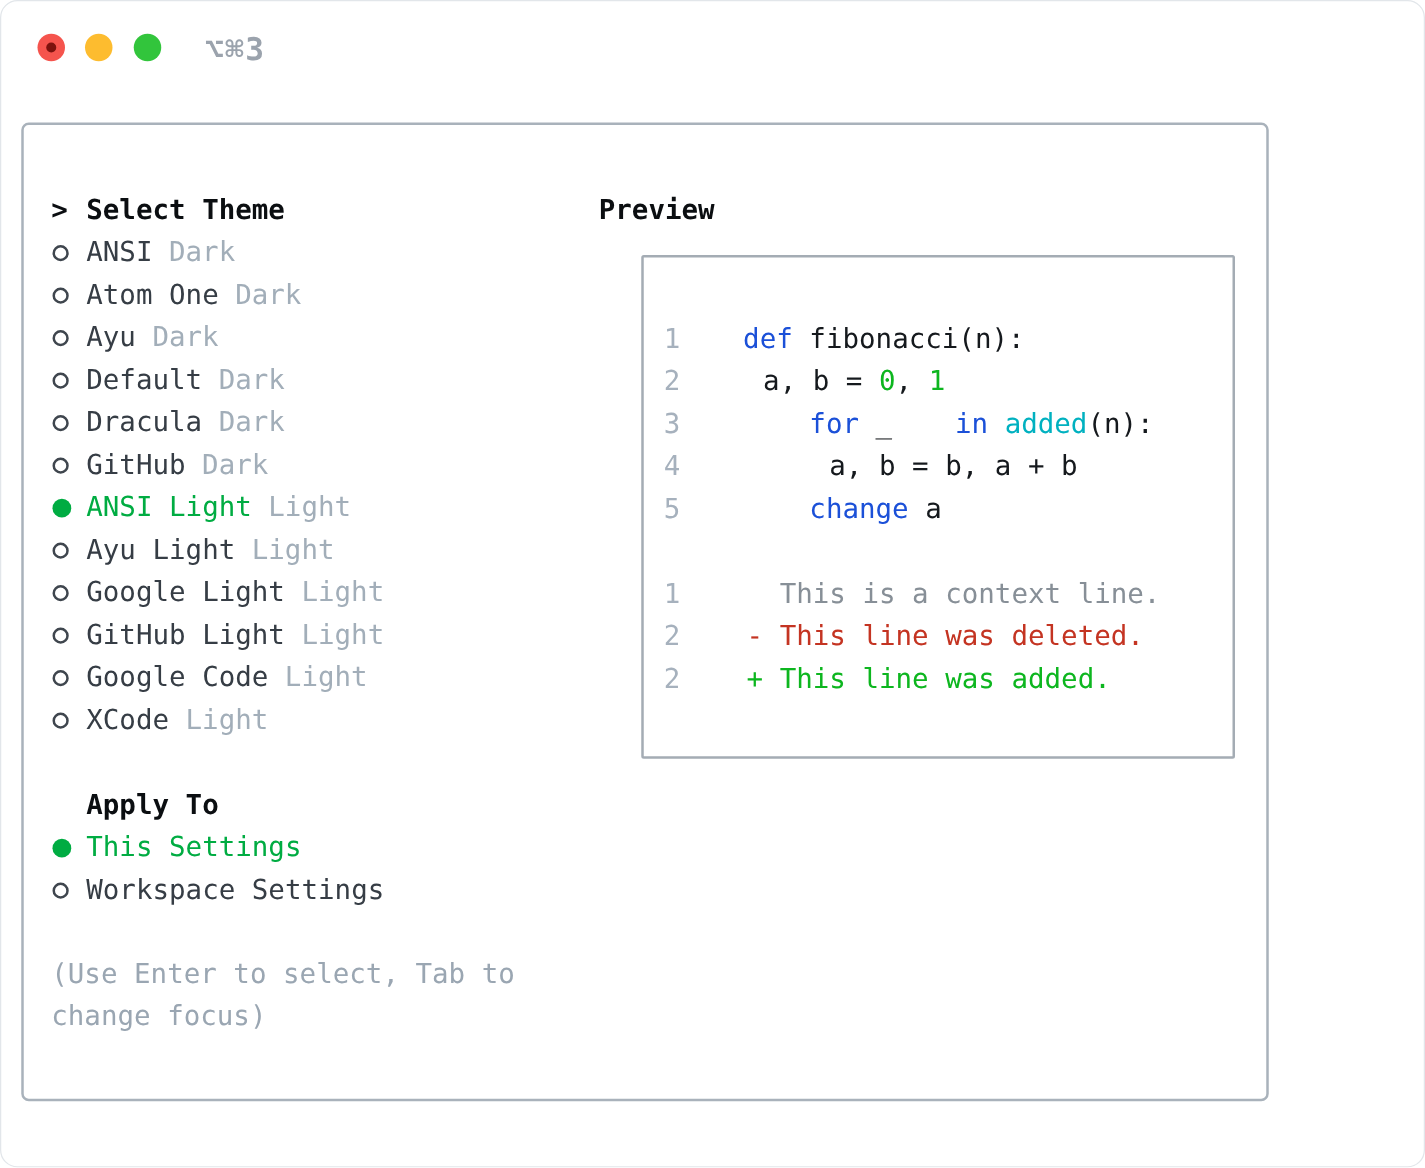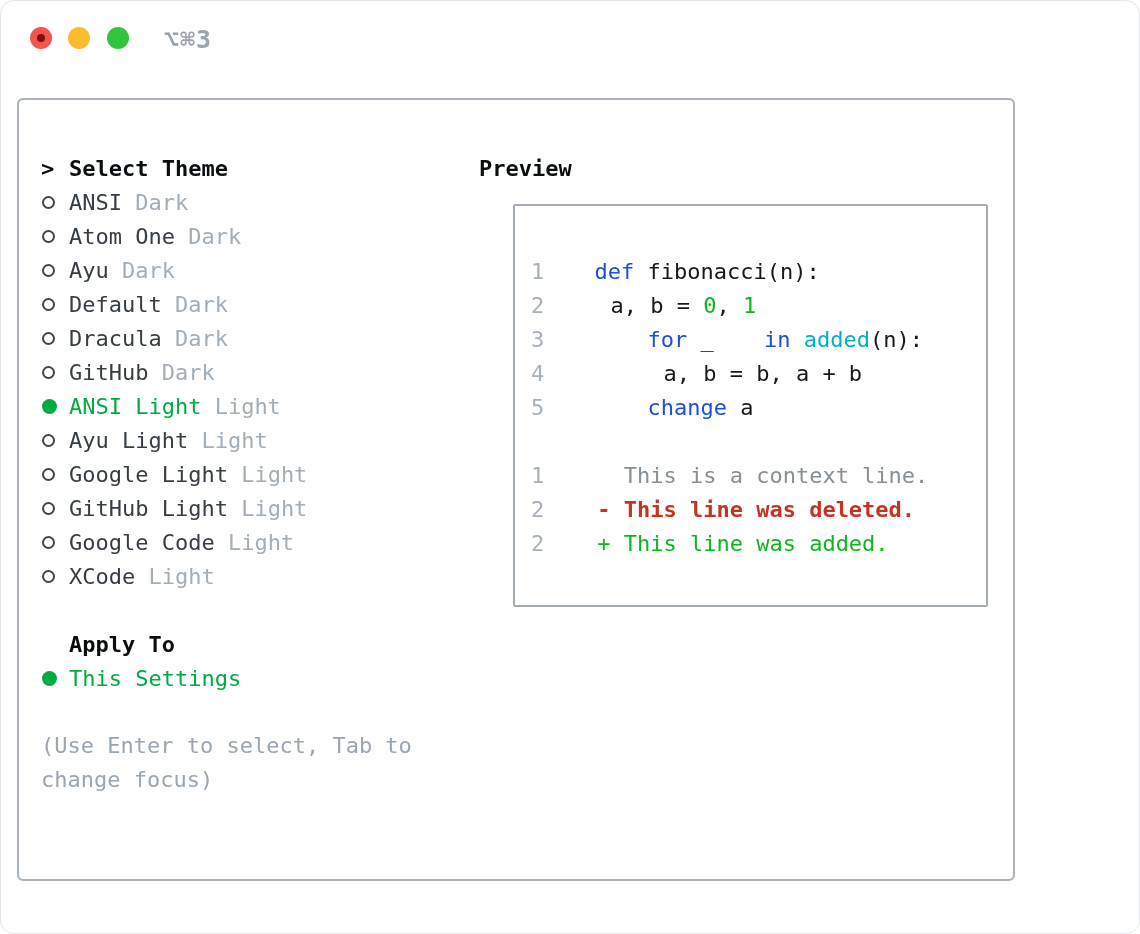--- a/index.html
+++ b/index.html
@@ -60,21 +60,21 @@
   }
   .code-group{position:absolute;left:16px;right:8px;top:48px;font-size:22px;}
   .code-row{height:34px;display:flex;align-items:center;white-space:pre;}
   .ln{display:inline-block;width:1ch;color:var(--linenum);flex:none;}
   .diff-group{margin-top:34px;}
   .c-fg{color:var(--code-fg);}
   .c-kw{color:var(--kw);margin-left:37px;}
   .c-fn{color:var(--fn);}
   .c-lit{color:var(--lit);}
   .c-ctx{color:var(--ctx);}
-  .c-del{color:var(--del);font-weight:bold;}
+  .c-del{color:var(--del);}
   .c-add{color:var(--add);}
 </style>
 </head>
 <body>
 
 <div class="window">
 
   <div class="titlebar">
     <span class="light red">
       <span class="dot"></span>
@@ -199,20 +199,27 @@
 
       <div id="apply-list">
   <div class="row option-row">
     <span class="marker">
       <span class="radio selected"></span>
     </span>
     <span class="opt-name selected-text">This Settings</span>
     
   </div>
 
+  <div class="row option-row">
+    <span class="marker">
+      <span class="radio"></span>
+    </span>
+    <span class="opt-name">Workspace Settings</span>
+    
+  </div>
 </div>
 
       <div class="row blank"></div>
 
       <div class="hint">(Use Enter to select, Tab to change focus)</div>
     </div>
 
     <div class="preview-title">Preview</div>
 
     <div class="preview-box">

